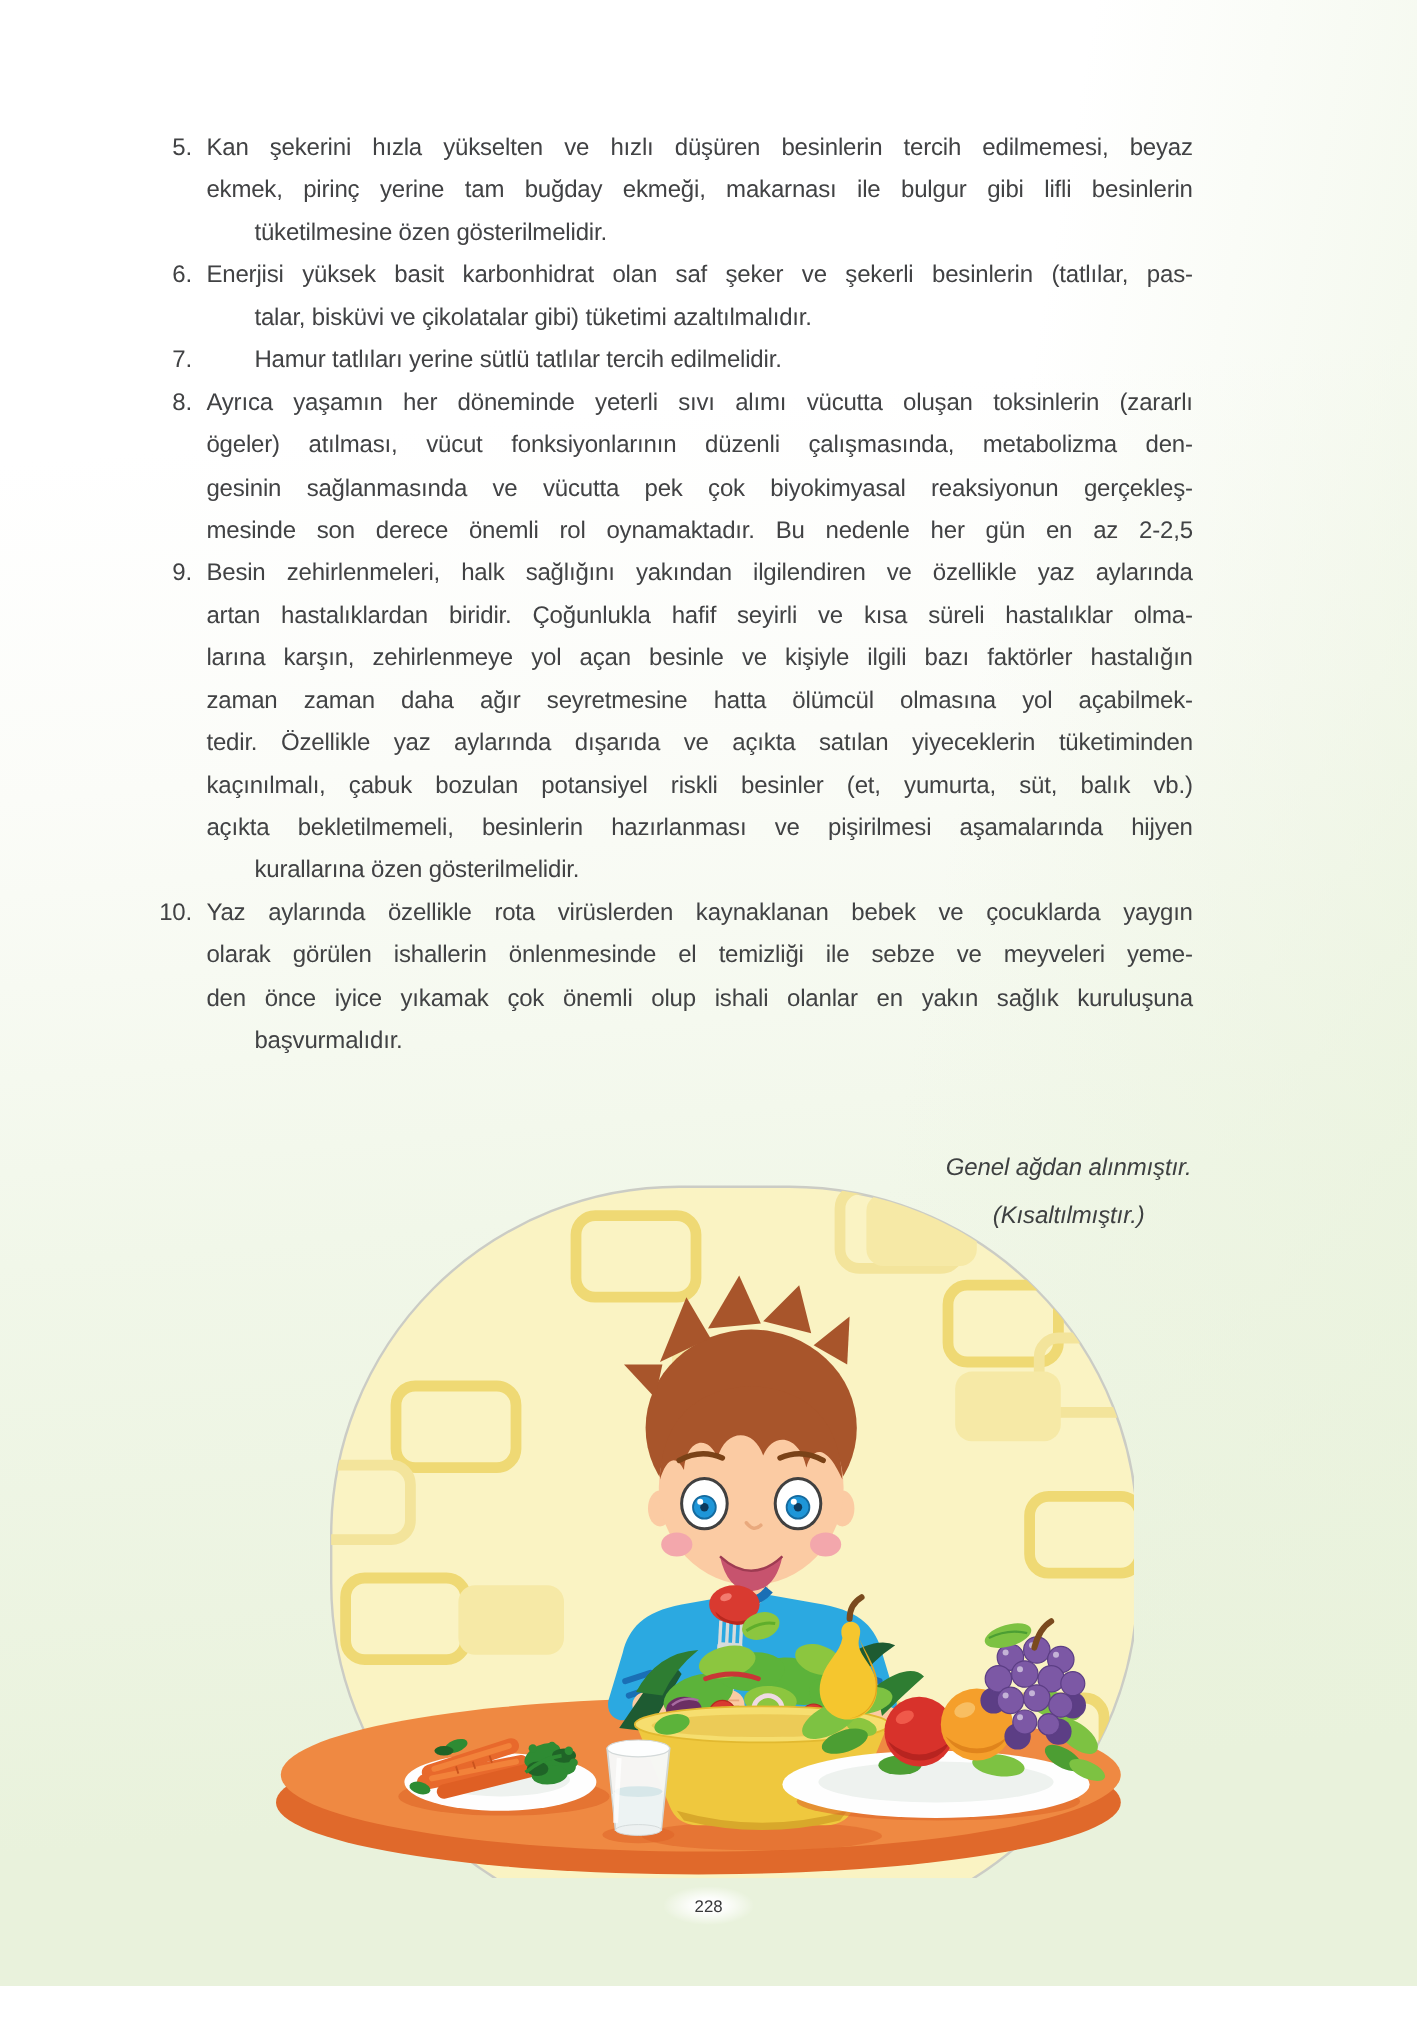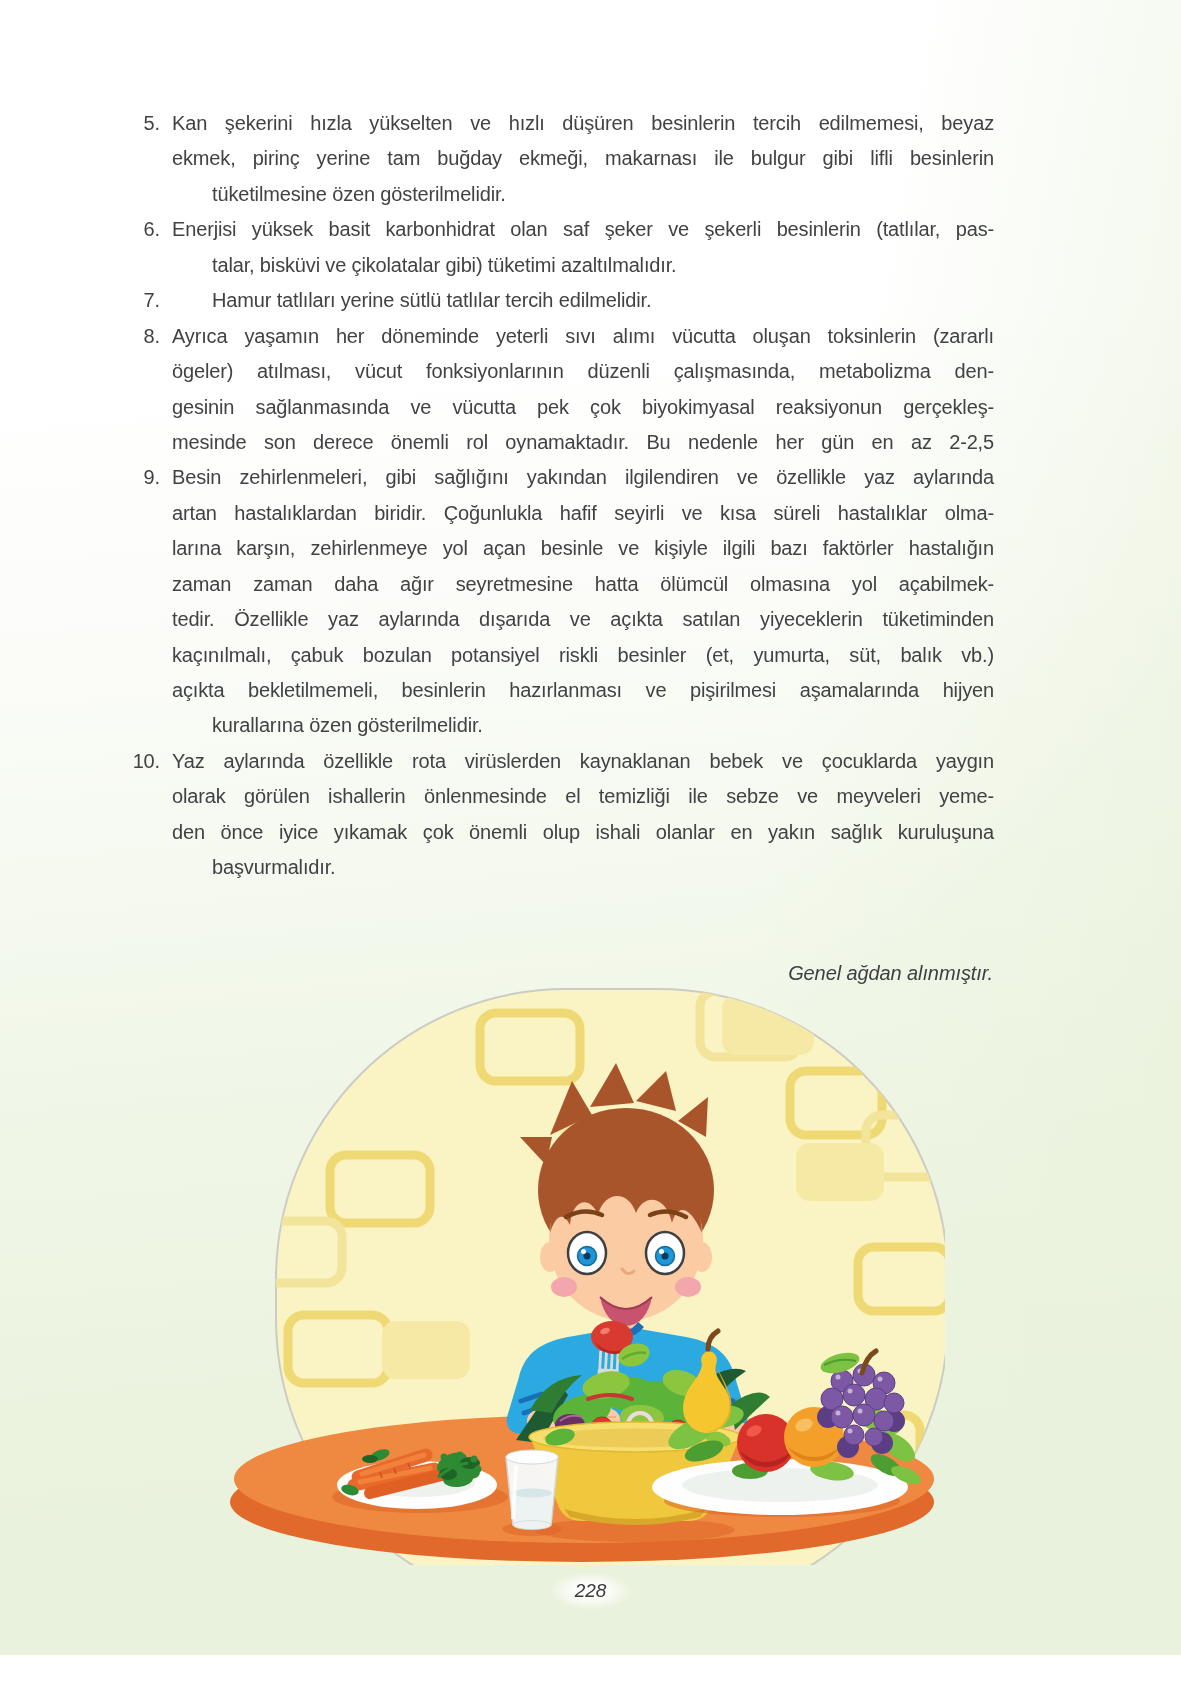--- a/index.html
+++ b/index.html
@@ -27,23 +27,22 @@
   .tline{text-align:justify;text-align-last:justify;height:35.45px;white-space:nowrap;overflow:visible;}
   .tline.endl{text-align-last:left;margin-left:40px;}
   .attribution{
     position:absolute;right:188px;top:953px;text-align:center;
     font-size:20px;line-height:40px;font-style:italic;color:#3E4041;
     letter-spacing:-0.1px;
   }
   .illus{position:absolute;left:230px;top:985px;width:715px;height:580px;}
   .pageno-wrap{position:absolute;left:0;right:0;top:1572px;text-align:center;}
   .pageno{
-    display:inline-block;font-size:19px;color:#39393B;padding:8px 26px;
+    display:inline-block;font-size:14px;color:#39393B;padding:8px 26px;
     background:radial-gradient(ellipse at center, rgba(255,255,255,.95) 25%, rgba(255,255,255,0) 72%);
-    font-style:italic;
   }
 </style>
 </head>
 <body>
 
 <div class="page">
   <div class="bg-grad"></div>
 
   <div class="text-list">
       <div class="item">
@@ -63,40 +62,41 @@
       </div>
       <div class="item">
         <span class="num">8.</span>
         <div class="tline">Ayrıca yaşamın her döneminde yeterli sıvı alımı vücutta oluşan toksinlerin (zararlı</div>
         <div class="tline">ögeler) atılması, vücut fonksiyonlarının düzenli çalışmasında, metabolizma den-</div>
         <div class="tline">gesinin sağlanmasında ve vücutta pek çok biyokimyasal reaksiyonun gerçekleş-</div>
         <div class="tline">mesinde son derece önemli rol oynamaktadır. Bu nedenle her gün en az 2-2,5</div>
       </div>
       <div class="item">
         <span class="num">9.</span>
-        <div class="tline">Besin zehirlenmeleri, gibi sağlığını yakından ilgilendiren ve özellikle yaz aylarında</div>
+        <div class="tline">Besin zehirlenmeleri, halk sağlığını yakından ilgilendiren ve özellikle yaz aylarında</div>
         <div class="tline">artan hastalıklardan biridir. Çoğunlukla hafif seyirli ve kısa süreli hastalıklar olma-</div>
         <div class="tline">larına karşın, zehirlenmeye yol açan besinle ve kişiyle ilgili bazı faktörler hastalığın</div>
         <div class="tline">zaman zaman daha ağır seyretmesine hatta ölümcül olmasına yol açabilmek-</div>
         <div class="tline">tedir. Özellikle yaz aylarında dışarıda ve açıkta satılan yiyeceklerin tüketiminden</div>
         <div class="tline">kaçınılmalı, çabuk bozulan potansiyel riskli besinler (et, yumurta, süt, balık vb.)</div>
         <div class="tline">açıkta bekletilmemeli, besinlerin hazırlanması ve pişirilmesi aşamalarında hijyen</div>
         <div class="tline endl">kurallarına özen gösterilmelidir.</div>
       </div>
       <div class="item">
         <span class="num">10.</span>
         <div class="tline">Yaz aylarında özellikle rota virüslerden kaynaklanan bebek ve çocuklarda yaygın</div>
         <div class="tline">olarak görülen ishallerin önlenmesinde el temizliği ile sebze ve meyveleri yeme-</div>
         <div class="tline">den önce iyice yıkamak çok önemli olup ishali olanlar en yakın sağlık kuruluşuna</div>
         <div class="tline endl">başvurmalıdır.</div>
       </div>
     </div>
 
   <div class="attribution">
     <div>Genel ağdan alınmıştır.</div>
+    <div>(Kısaltılmıştır.)</div>
   </div>
 
   <svg class="illus" viewBox="0 0 715 580" aria-hidden="true">
     <defs>
       <clipPath id="blobClip">
           <rect x="46" y="4" width="672" height="620" rx="290"></rect>
         </clipPath>
     </defs>
 
     <rect x="46" y="4" width="672" height="620" rx="290" fill="var(--blob-yellow,#FAF3C3)" stroke="#CBCCC5" stroke-width="2"></rect>

